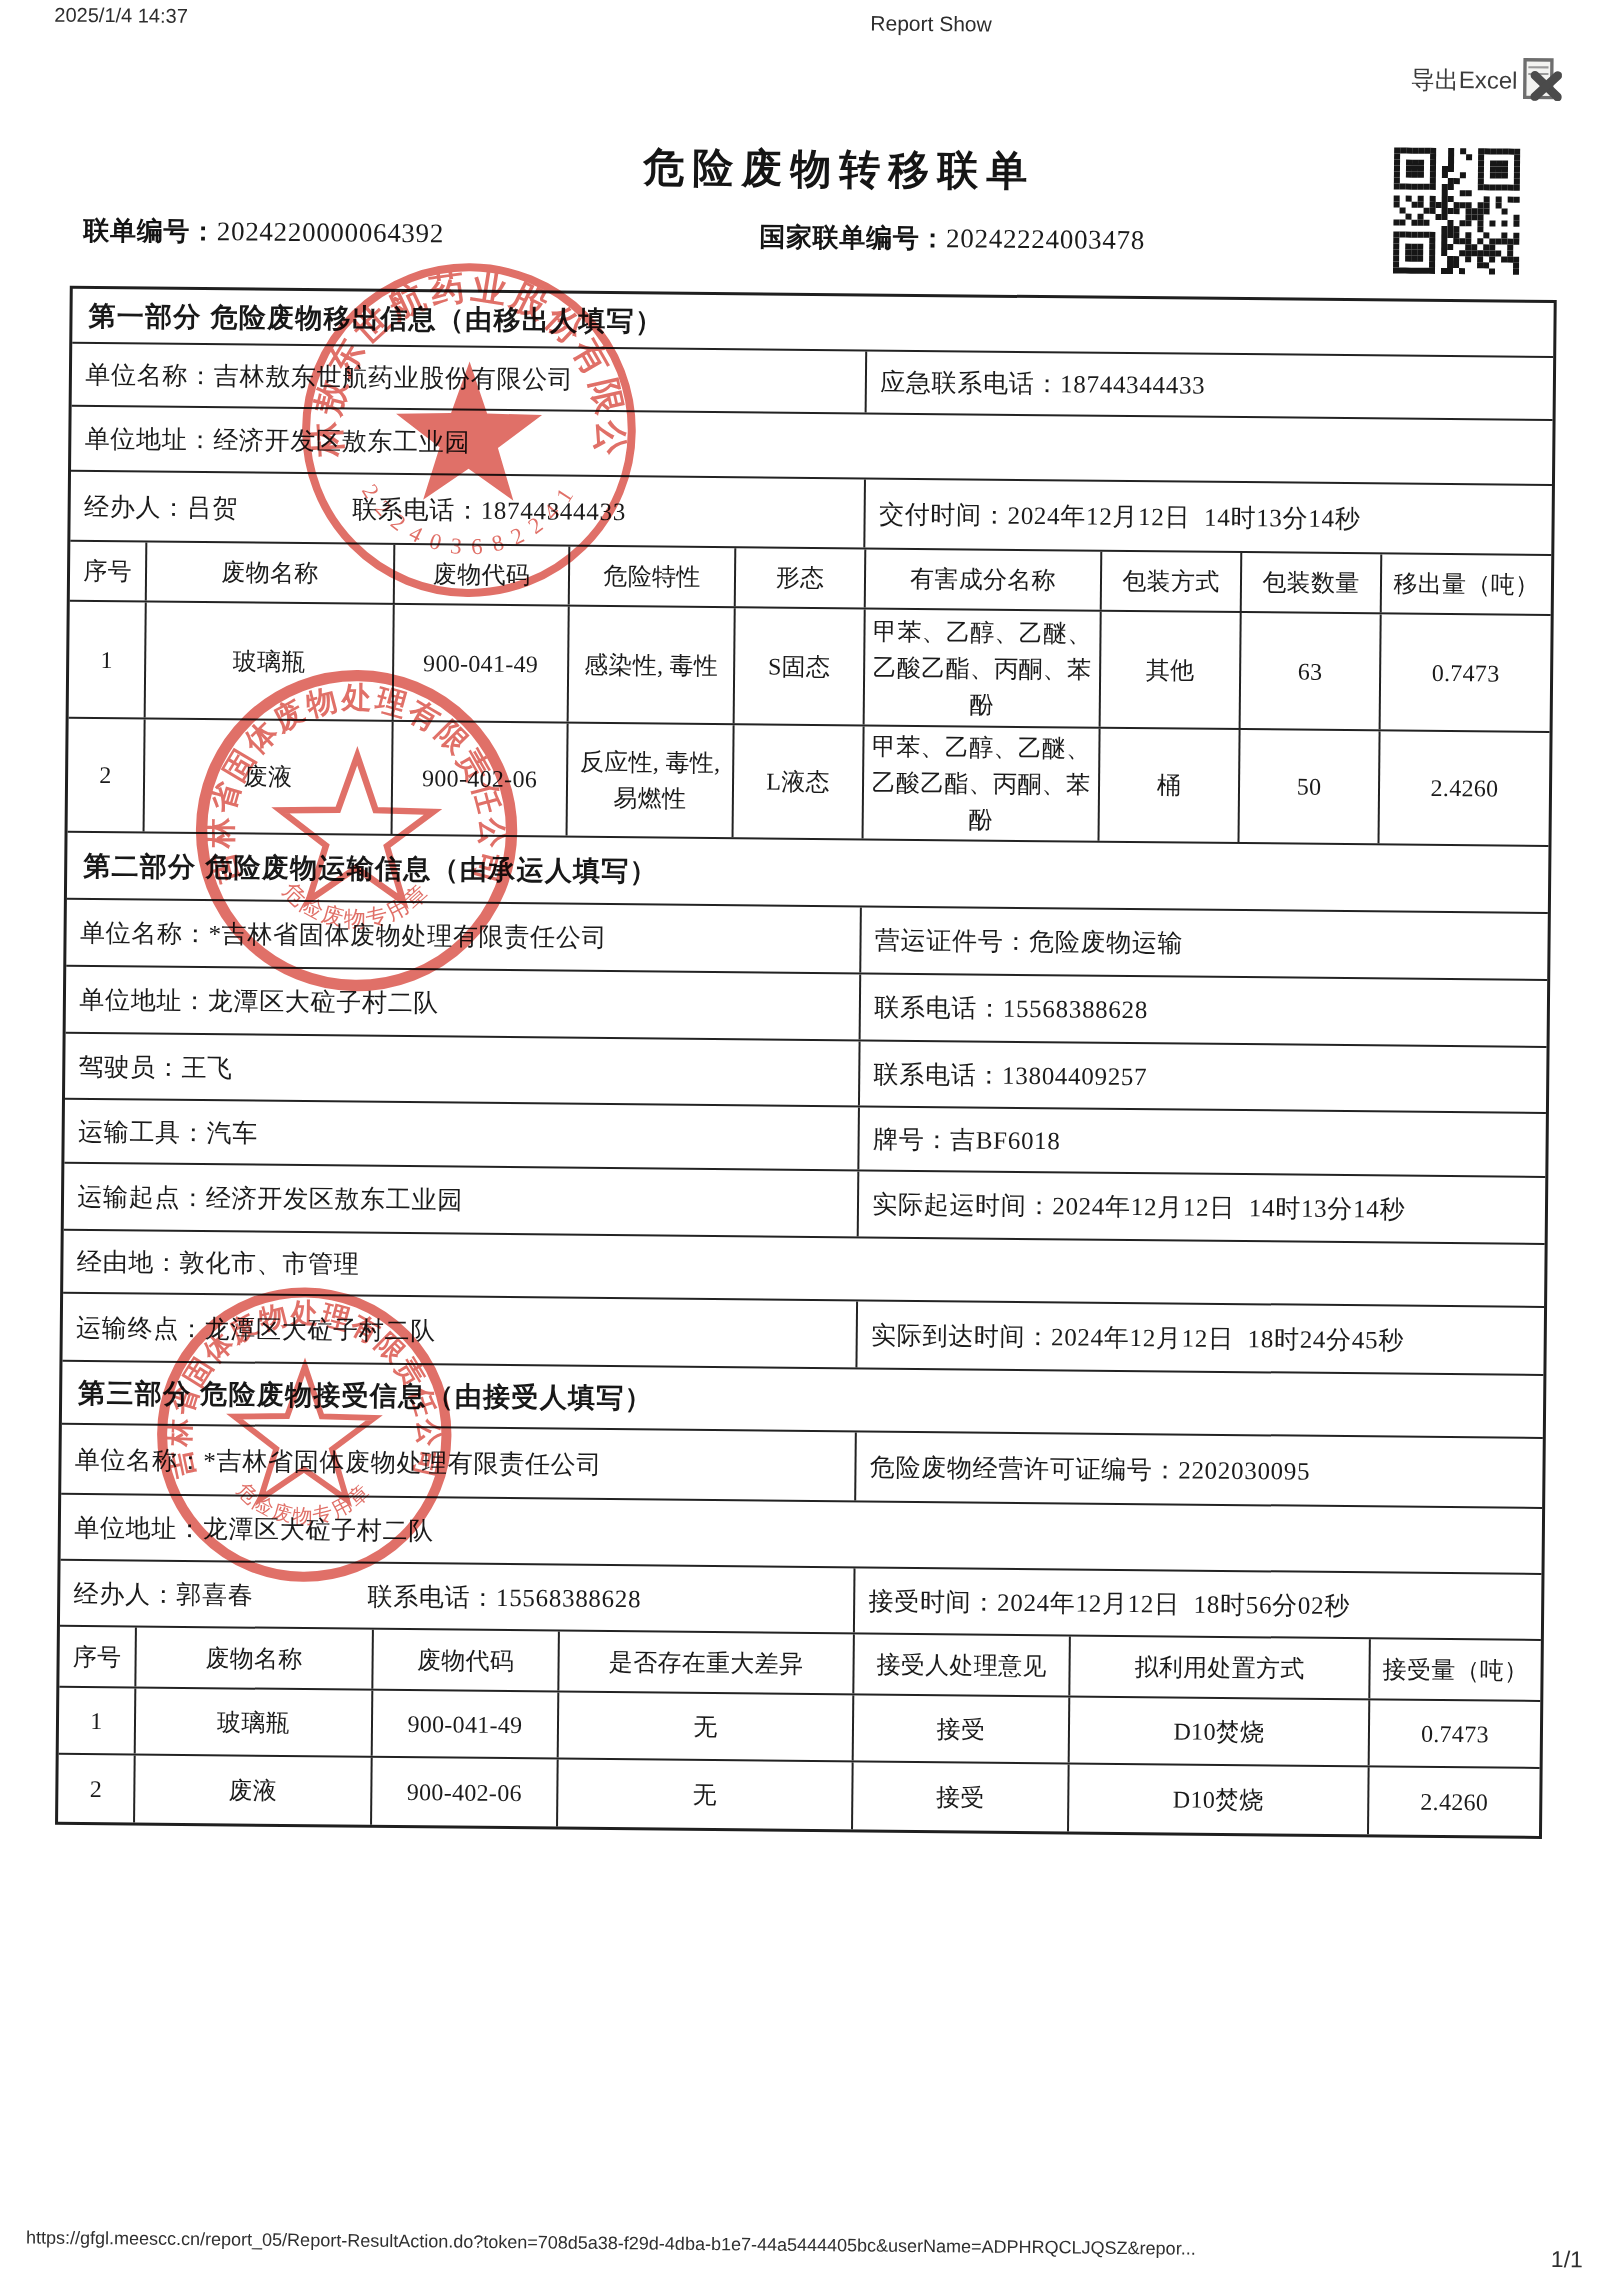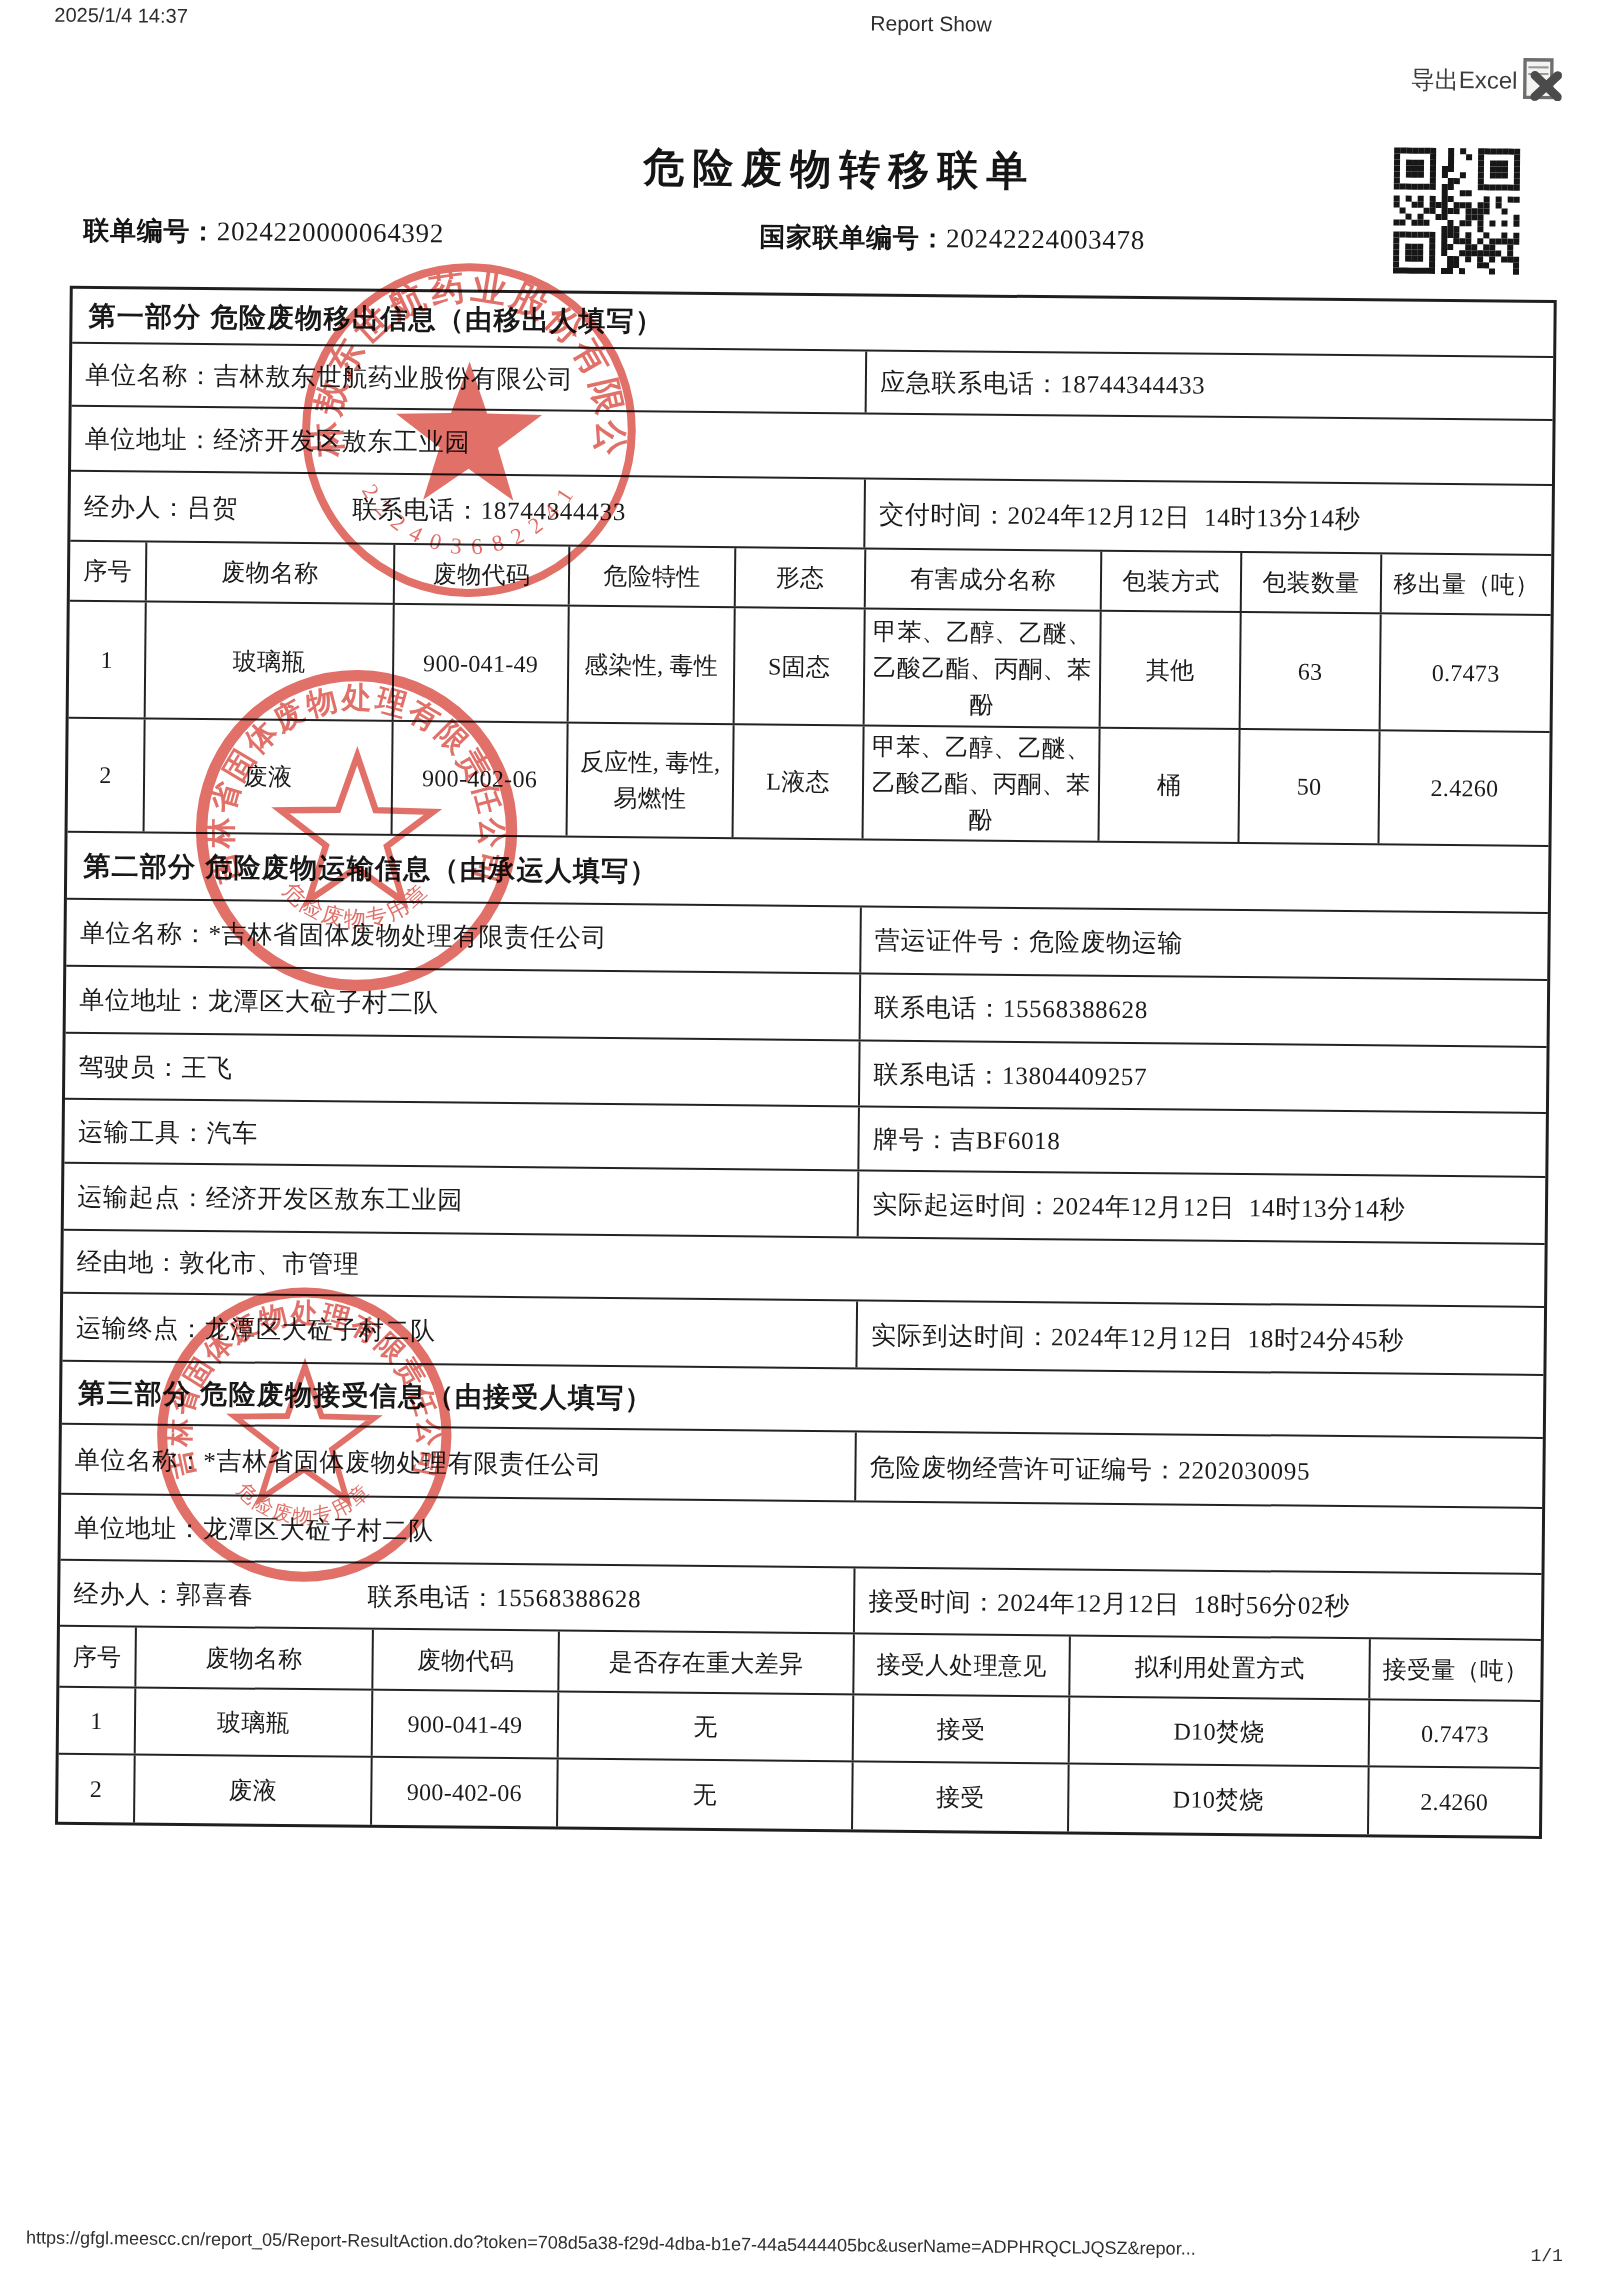--- a/index.html
+++ b/index.html
@@ -9,22 +9,22 @@
 
   
   .ph-date{position:absolute;left:44px;top:10.7px;font-family:"Liberation Sans",sans-serif;
            font-size:20px;color:#2d2d2d;}
   .ph-title{position:absolute;left:860px;top:10.7px;font-family:"Liberation Sans",sans-serif;
            font-size:21px;color:#2d2d2d;}
   .export{position:absolute;left:1401px;top:51px;display:flex;align-items:center;gap:5.3px;cursor:pointer;}
   .export .lbl{font-family:"Liberation Sans",sans-serif;font-size:24px;color:#3c3c3c;}
   .pf-url{position:absolute;left:37px;top:2235px;font-family:"Liberation Sans",sans-serif;
           font-size:18px;color:#2f2f2f;white-space:nowrap;}
-  .pf-page{position:absolute;right:60px;top:2239px;font-family:Liberation Mono, monospace;
-          font-size:18px;color:#2f2f2f;}
+  .pf-page{position:absolute;right:40px;top:2239px;font-family:Liberation Sans, sans-serif;
+          font-size:23px;color:#2f2f2f;}
 
   
   .doc-title{position:absolute;left:0;right:0;top:142px;text-align:center;
              font-family:"Liberation Sans",sans-serif;font-weight:700;font-size:41px;
              letter-spacing:8px;color:#151515;margin-left:27px;}
   .mrow{position:absolute;top:220px;left:0;width:100%;height:35px;}
   .mleft{position:absolute;left:75px;top:0;font-size:26px;}
   .mright{position:absolute;left:751px;top:0;font-size:26px;}
   .mlabel{font-family:"Liberation Sans",sans-serif;font-weight:700;letter-spacing:0.7px;color:#141414;}
   .mval{font-size:27px;letter-spacing:0.7px;}

